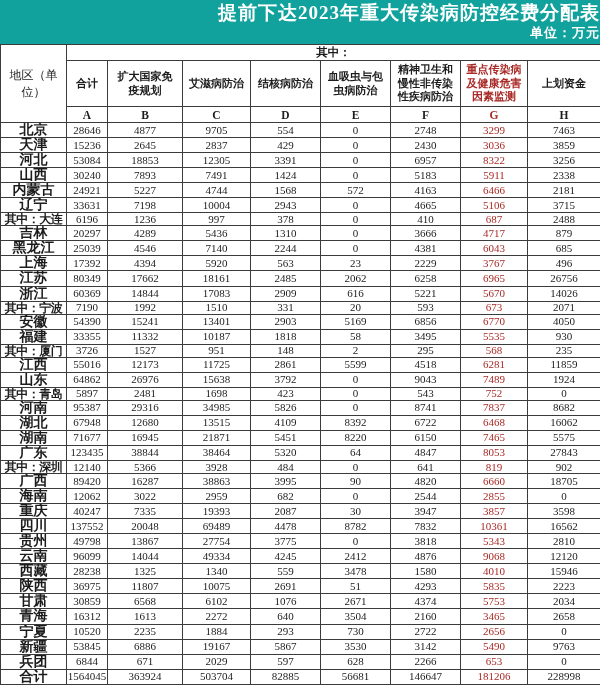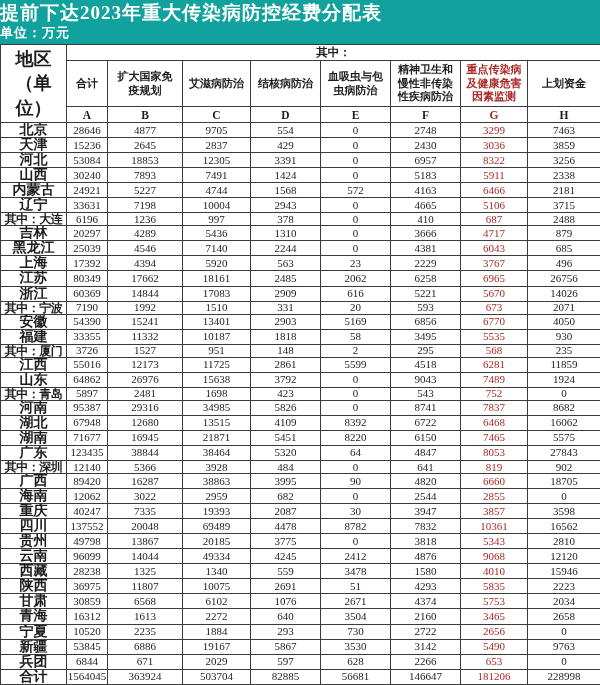--- a/index.html
+++ b/index.html
@@ -2,34 +2,34 @@
 <html style="--teal: #12A29D; --red: #A92A26;"><head>
 <meta charset="utf-8">
 <style>
   html,body{margin:0;padding:0;background:#fff;}
   .page{
     width:600px;height:685px;overflow:hidden;background:#fff;
     font-family:"Liberation Serif","DejaVu Serif",serif;
     -webkit-font-smoothing:antialiased;
   }
   .banner{
-    height:44px;background:var(--teal,#12A29D);color:#fff;text-align:left;
+    height:44px;background:var(--teal,#12A29D);color:#fff;text-align:right;
     display:flex;flex-direction:column;justify-content:center;gap:0;
   }
   .banner .title{font-size:19px;font-weight:bold;letter-spacing:1px;line-height:1.15;}
   .banner .unit{font-size:13px;font-weight:bold;letter-spacing:1px;}
   table.grid{
     width:600px;height:641px;border-collapse:collapse;table-layout:fixed;
     background:#fff;color:#1c1c1c;
   }
   .grid th,.grid td{
     border:1px solid #3b3b3b;text-align:center;vertical-align:middle;
     padding:0;overflow:hidden;
   }
-  th.region-h{font-size:18px;font-weight:bold;white-space:pre-line;line-height:1.35;}
+  th.region-h{font-size:12px;font-weight:normal;white-space:pre-line;line-height:1.35;}
   th.group-h{height:15px;font-size:11.5px;font-weight:bold;}
   tr.name-row th{height:45px;font-size:11px;font-weight:bold;white-space:pre-line;line-height:1.22;}
   tr.letter-row th{height:15px;font-size:11.5px;font-weight:bold;}
   tbody td{font-size:11px;line-height:1;}
   tbody td.region{font-weight:bold;font-size:14px;letter-spacing:0;}
   tbody tr.sub td.region{font-size:12px;letter-spacing:-0.5px;}
   .red{color:var(--red,#A92A26);font-weight:normal;}
 </style>
 </head>
 <body>
@@ -391,21 +391,21 @@
           <td>4478</td>
           <td>8782</td>
           <td>7832</td>
           <td class="red">10361</td>
           <td>16562</td>
         </tr>
         <tr>
           <td class="region">贵州</td>
           <td>49798</td>
           <td>13867</td>
-          <td>20185</td>
+          <td>27754</td>
           <td>3775</td>
           <td>0</td>
           <td>3818</td>
           <td class="red">5343</td>
           <td>2810</td>
         </tr>
         <tr>
           <td class="region">云南</td>
           <td>96099</td>
           <td>14044</td>

